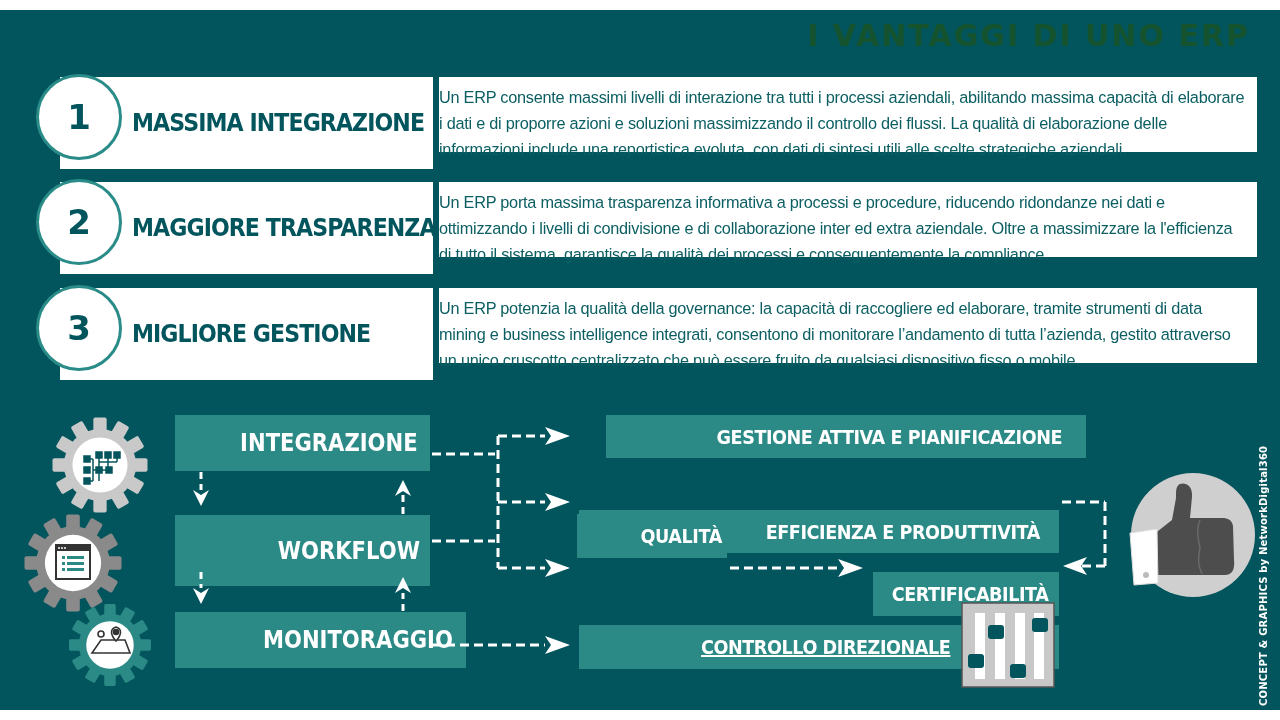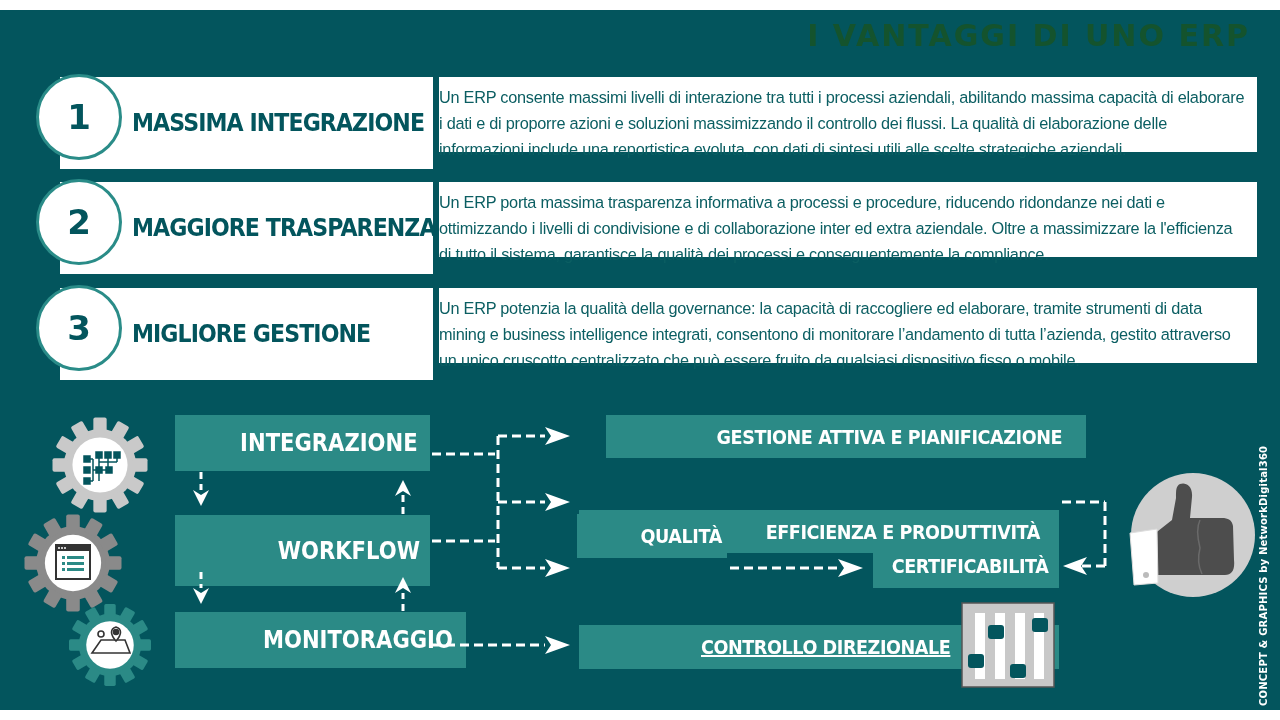--- a/index.html
+++ b/index.html
@@ -95,21 +95,21 @@
 
 <div class="box med" style="left:579px; top:415px; width:480px; height:43px;margin-left:27px;">
   <span>GESTIONE ATTIVA E PIANIFICAZIONE</span>
 </div>
 <div class="box med" style="left:579px; top:481px; width:480px; height:43px;margin-top:29px;">
   <span>EFFICIENZA E PRODUTTIVITÀ</span>
 </div>
 <div class="box med" style="left:577px; top:514px; width:150px; height:44px;">
   <span>QUALITÀ</span>
 </div>
-<div class="box med" style="left:873px; top:544px; width:186px; height:44px;">
+<div class="box med" style="left:873px; top:572px; width:186px; height:44px;">
   <span>CERTIFICABILITÀ</span>
 </div>
 <div class="box med" style="left:579px; top:625px; width:480px; height:44px; justify-content:flex-start; padding-left:105px;text-decoration:underline;">
   <span>CONTROLLO DIREZIONALE</span>
 </div>
 
 <svg class="overlay" viewBox="0 0 1280 720" xmlns="http://www.w3.org/2000/svg">
   <defs>
     <g id="gear">
       <circle r="38" fill="currentColor"></circle>

